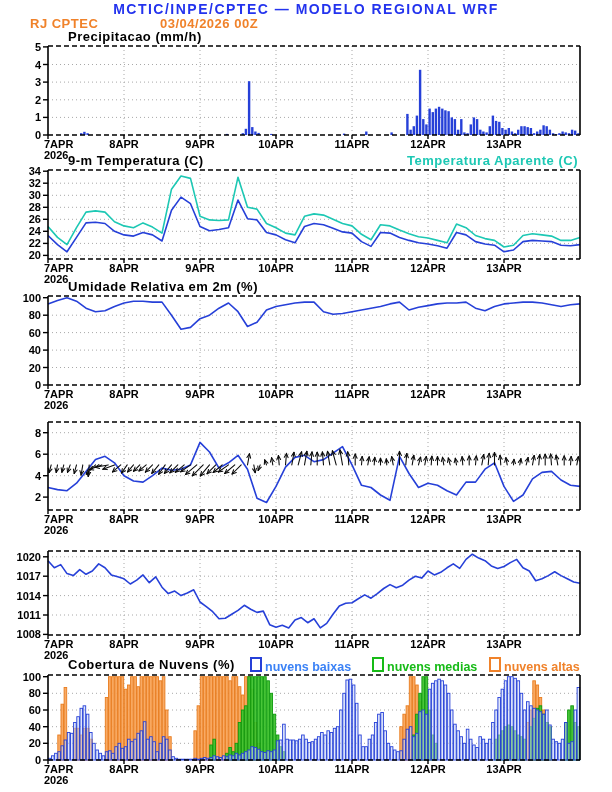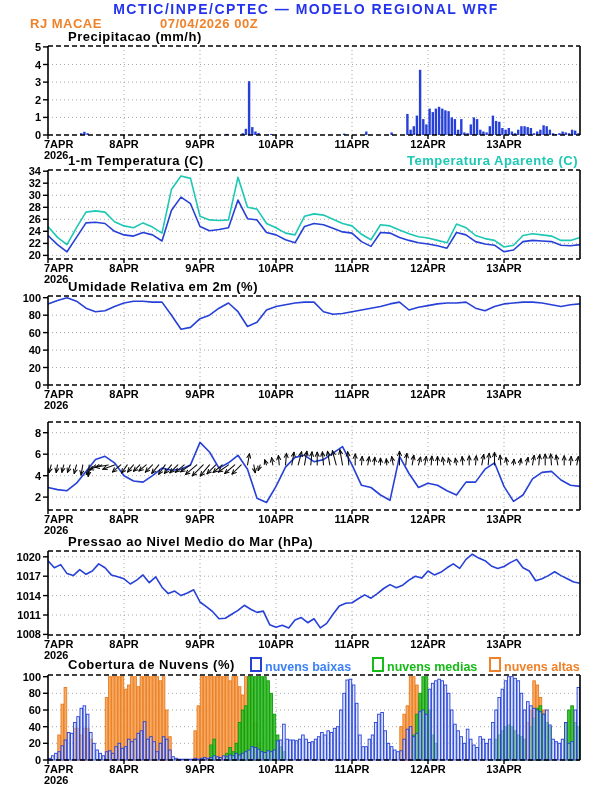--- a/index.html
+++ b/index.html
@@ -21,28 +21,27 @@
   .fs{stroke:#000;stroke-width:1.6}
   .ar{stroke:#0a0a0a;stroke-width:1.05;stroke-linecap:round}
   .yl{font:bold 11px "Liberation Sans",sans-serif;fill:#000}
 </style>
 </head>
 <body>
 
 <div id="page">
 
   <span class="t hdr1">MCTIC/INPE/CPTEC — MODELO REGIONAL WRF</span>
-  <span class="t hdr2" style="left:30px">RJ MACAE</span>
-  <span class="t hdr2" style="left:160px">07/04/2026 00Z</span>
+  <span class="t hdr2" style="left:30px">RJ CPTEC</span>
+  <span class="t hdr2" style="left:160px">03/04/2026 00Z</span>
 
   <span class="t" style="top:29px;left:68px">Precipitacao (mm/h)</span>
-  <span class="t" style="top:153px;left:68px">1-m Temperatura (C)</span>
+  <span class="t" style="top:153px;left:68px">9-m Temperatura (C)</span>
   <span class="t cyan" style="top:153px;right:34px">Temperatura Aparente (C)</span>
   <span class="t" style="top:279px;left:68px">Umidade Relativa em 2m (%)</span>
-  <span class="t" style="top:534px;left:68px">Pressao ao Nivel Medio do Mar (hPa)</span>
   <span class="t" style="top:657px;left:68px">Cobertura de Nuvens (%)</span>
 
   <span class="lg blue" style="top:657px;left:250px"><span class="sq sqb"></span><span>nuvens baixas</span></span>
   <span class="lg green" style="top:657px;left:372px"><span class="sq sqg"></span><span>nuvens medias</span></span>
   <span class="lg orange" style="top:657px;left:489px"><span class="sq sqo"></span><span>nuvens altas</span></span>
 
   <svg id="canvas" width="612" height="792" viewBox="0 0 612 792">
       <line x1="124" y1="46" x2="124" y2="135" class="gv"></line>
       <line x1="200" y1="46" x2="200" y2="135" class="gv"></line>
       <line x1="276" y1="46" x2="276" y2="135" class="gv"></line>

